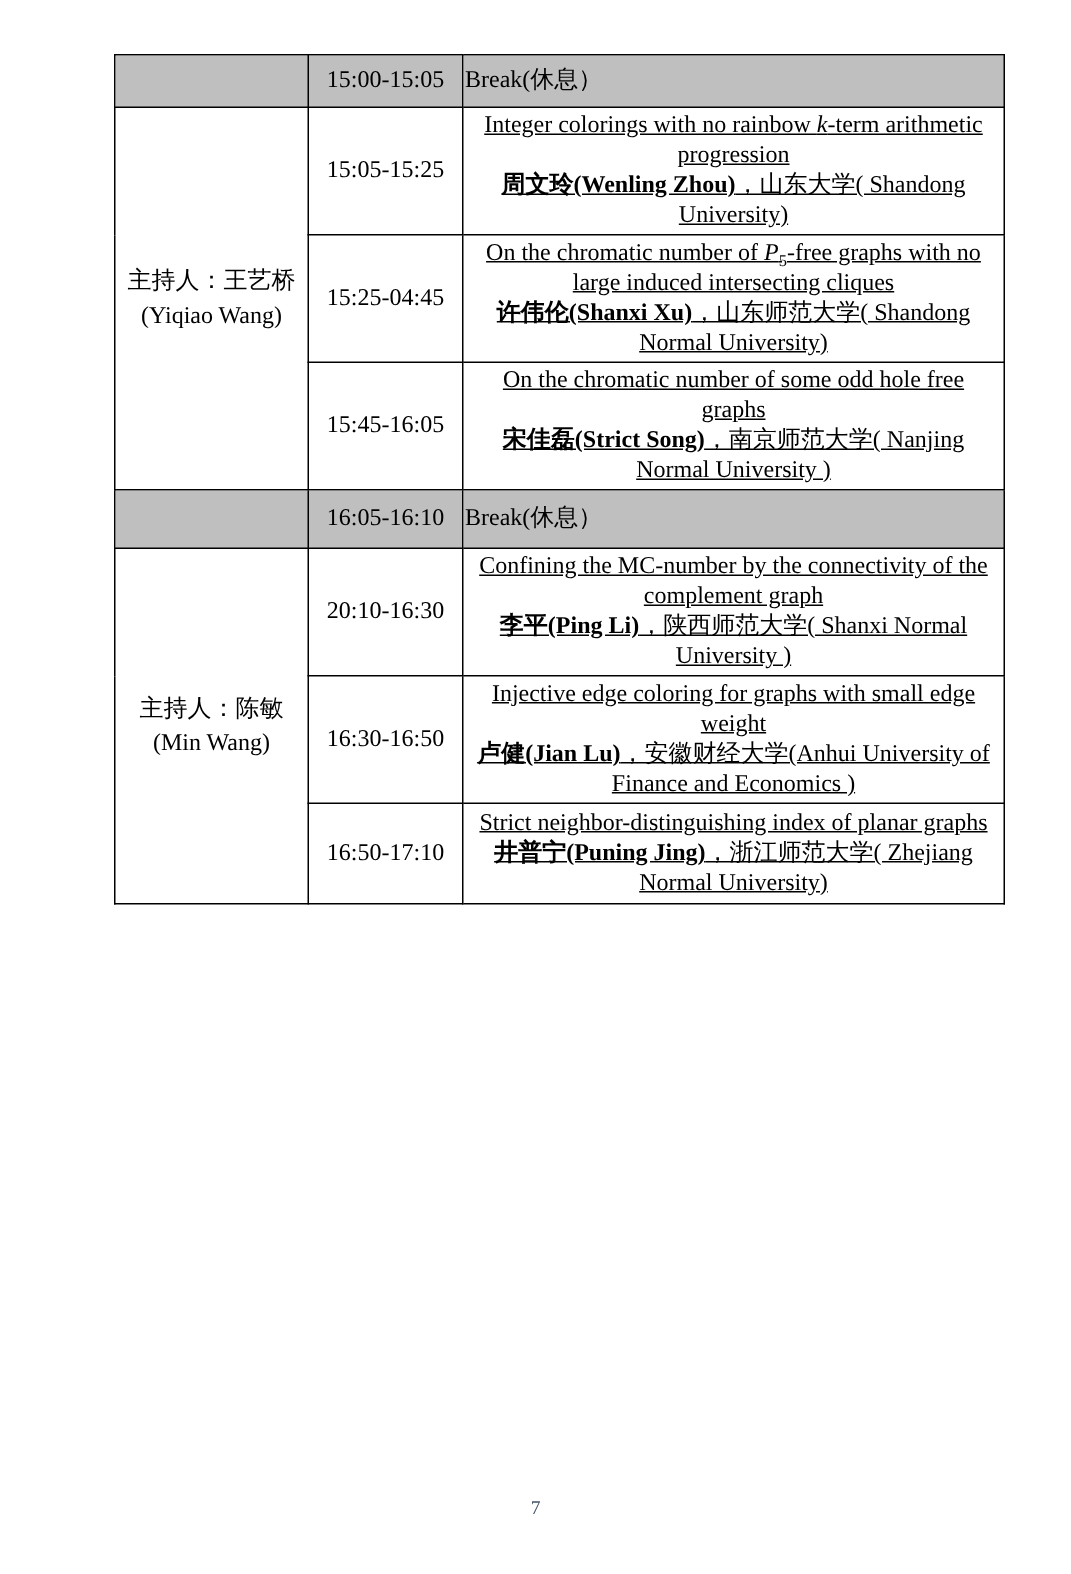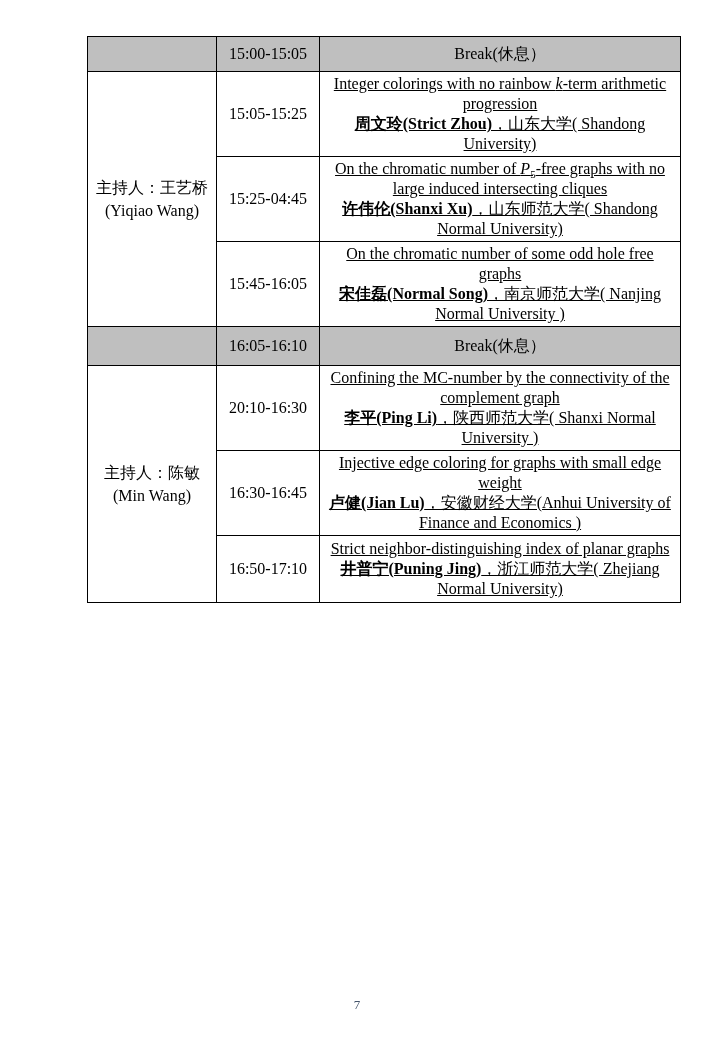--- a/index.html
+++ b/index.html
@@ -15,21 +15,21 @@
     color: var(--text, #000000);
   }
   .page {
     position: absolute;
     left: 0; top: 0;
     width: 714px; height: 1049px;
     background: #ffffff;
   }
   table.schedule {
     position: absolute;
-    left: 87px;
+    left: 76px;
     top: 36px;
     width: 593px;
     border-collapse: collapse;
     table-layout: fixed;
     font-size: 16px;
   }
   table.schedule td {
     border: 1px solid var(--border, #000000);
     overflow: hidden;
     vertical-align: middle;
@@ -39,21 +39,20 @@
   col.c3 { width: 361px; }
   tr.break-row td {
     background: var(--break-row-bg, #bfbfbf);
   }
   td.time-cell {
     text-align: center;
     line-height: 20px;
     padding: 0 2px;
   }
   td.break-label-cell {
-    text-align: center;
     line-height: 20px;
   }
   td.chair-cell {
     text-align: center;
     line-height: 23px;
     padding: 12px 4px;
   }
   td.talk-cell {
     text-align: center;
     line-height: 20px;
@@ -99,37 +98,37 @@
     </tr>
 
     <tr style="height:71px;">
       <td class="chair-cell" rowspan="3">
         <div>主持人：王艺桥</div>
         <div>(Yiqiao Wang)</div>
       </td>
       <td class="time-cell">15:05-15:25</td>
       <td class="talk-cell">
         <div class="title">Integer colorings with no rainbow <i>k</i>-term arithmetic progression</div>
-        <div class="speaker"><b>周文玲(Strict Zhou)</b>，山东大学( Shandong University)</div>
+        <div class="speaker"><b>周文玲(Wenling Zhou)</b>，山东大学( Shandong University)</div>
       </td>
     </tr>
 
     <tr style="height:80px;">
       <td class="time-cell">15:25-04:45</td>
       <td class="talk-cell">
         <div class="title">On the chromatic number of <i>P</i><sub>5</sub>-free graphs with no large induced intersecting cliques</div>
         <div class="speaker"><b>许伟伦(Shanxi Xu)</b>，山东师范大学( Shandong Normal University)</div>
       </td>
     </tr>
 
     <tr style="height:72px;">
       <td class="time-cell">15:45-16:05</td>
       <td class="talk-cell">
         <div class="title">On the chromatic number of some odd hole free graphs</div>
-        <div class="speaker"><b>宋佳磊(Normal Song)</b>，南京师范大学( Nanjing Normal University )</div>
+        <div class="speaker"><b>宋佳磊(Strict Song)</b>，南京师范大学( Nanjing Normal University )</div>
       </td>
     </tr>
 
     <tr class="break-row" style="height:39px;">
       <td class="chair-cell"></td>
       <td class="time-cell">16:05-16:10</td>
       <td class="break-label-cell">Break(休息）</td>
     </tr>
 
     <tr style="height:69px;">
@@ -138,21 +137,21 @@
         <div>(Min Wang)</div>
       </td>
       <td class="time-cell">20:10-16:30</td>
       <td class="talk-cell">
         <div class="title">Confining the MC-number by the connectivity of the complement graph</div>
         <div class="speaker"><b>李平(Ping Li)</b>，陕西师范大学( Shanxi Normal University )</div>
       </td>
     </tr>
 
     <tr style="height:70px;">
-      <td class="time-cell">16:30-16:45</td>
+      <td class="time-cell">16:30-16:50</td>
       <td class="talk-cell">
         <div class="title">Injective edge coloring for graphs with small edge weight</div>
         <div class="speaker"><b>卢健(Jian Lu)</b>，安徽财经大学(Anhui University of Finance and Economics )</div>
       </td>
     </tr>
 
     <tr style="height:67px;">
       <td class="time-cell">16:50-17:10</td>
       <td class="talk-cell">
         <div class="title">Strict neighbor-distinguishing index of planar graphs</div>

